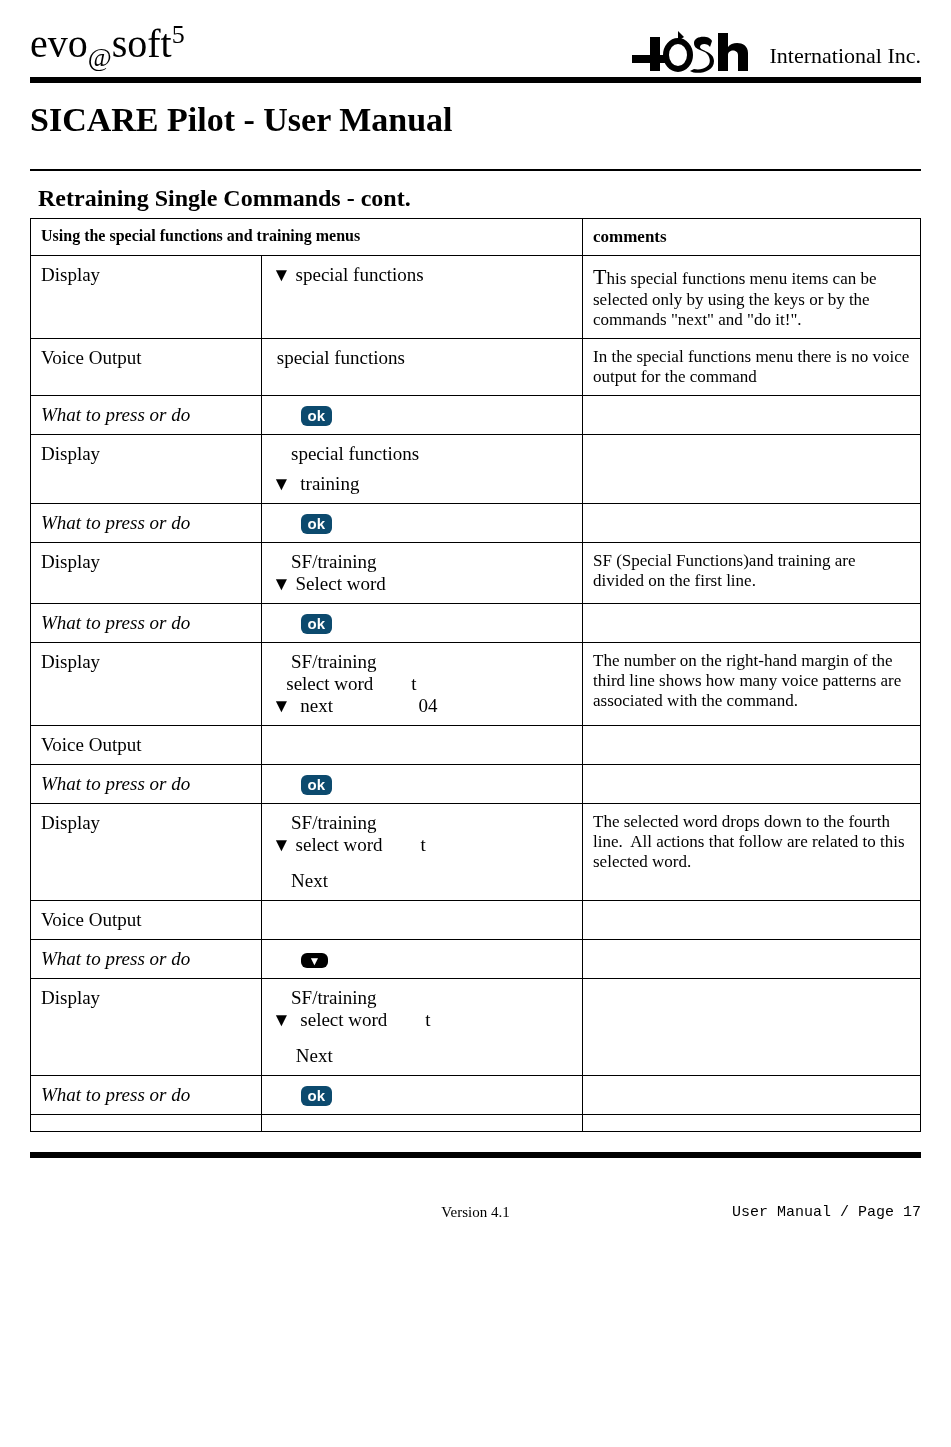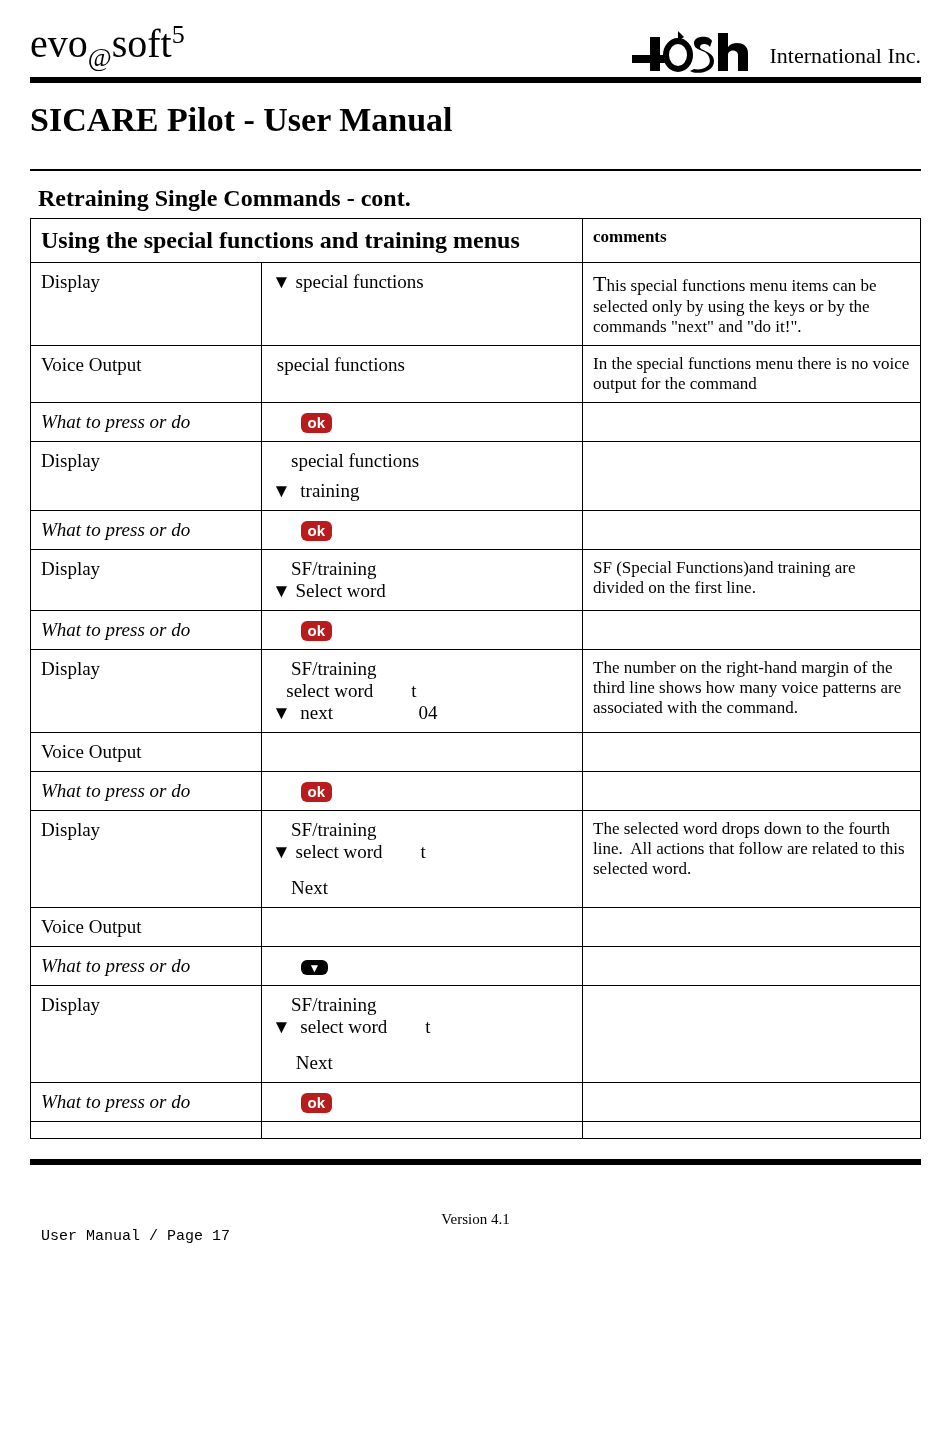--- a/index.html
+++ b/index.html
@@ -58,29 +58,29 @@
     font-size: 19px;
   }
   table.main td, table.main th {
     border: 1.5px solid #000;
     padding: 8px 10px;
     vertical-align: top;
     text-align: left;
   }
   table.main th {
     font-weight: bold;
-    font-size: 24px;
+    font-size: 16px;
   }
   .col1 { width: 210px; margin-left: 36px; }
   .col2 { width: 300px; }
   .col3 { font-size: 17px; }
   .italic { font-style: italic; }
   .ok-btn {
     display: inline-block;
-    background: #b91c1c;
+    background: #0c4a6e;
     color: #fff;
     font-family: Arial, sans-serif;
     font-weight: bold;
     font-size: 15px;
     padding: 1px 7px;
     border-radius: 6px;
     line-height: 1.2;
   }
   .down-btn {
     display: inline-block;
@@ -89,21 +89,20 @@
     font-size: 12px;
     padding: 2px 8px 1px 8px;
     border-radius: 6px;
     line-height: 1;
   }
   .footer {
     margin-top: 46px;
     display: flex;
     justify-content: space-between;
     font-size: 15px;
-    flex-direction: column;
   }
   .footer .center { text-align:center; flex:1; }
   .footer .right { text-align:right;font-family:Liberation Mono, monospace; }
   .bigT { font-size: 22px; }
 </style>
 </head>
 <body>
 
 <div class="header-row">
   <div class="logo-left">

